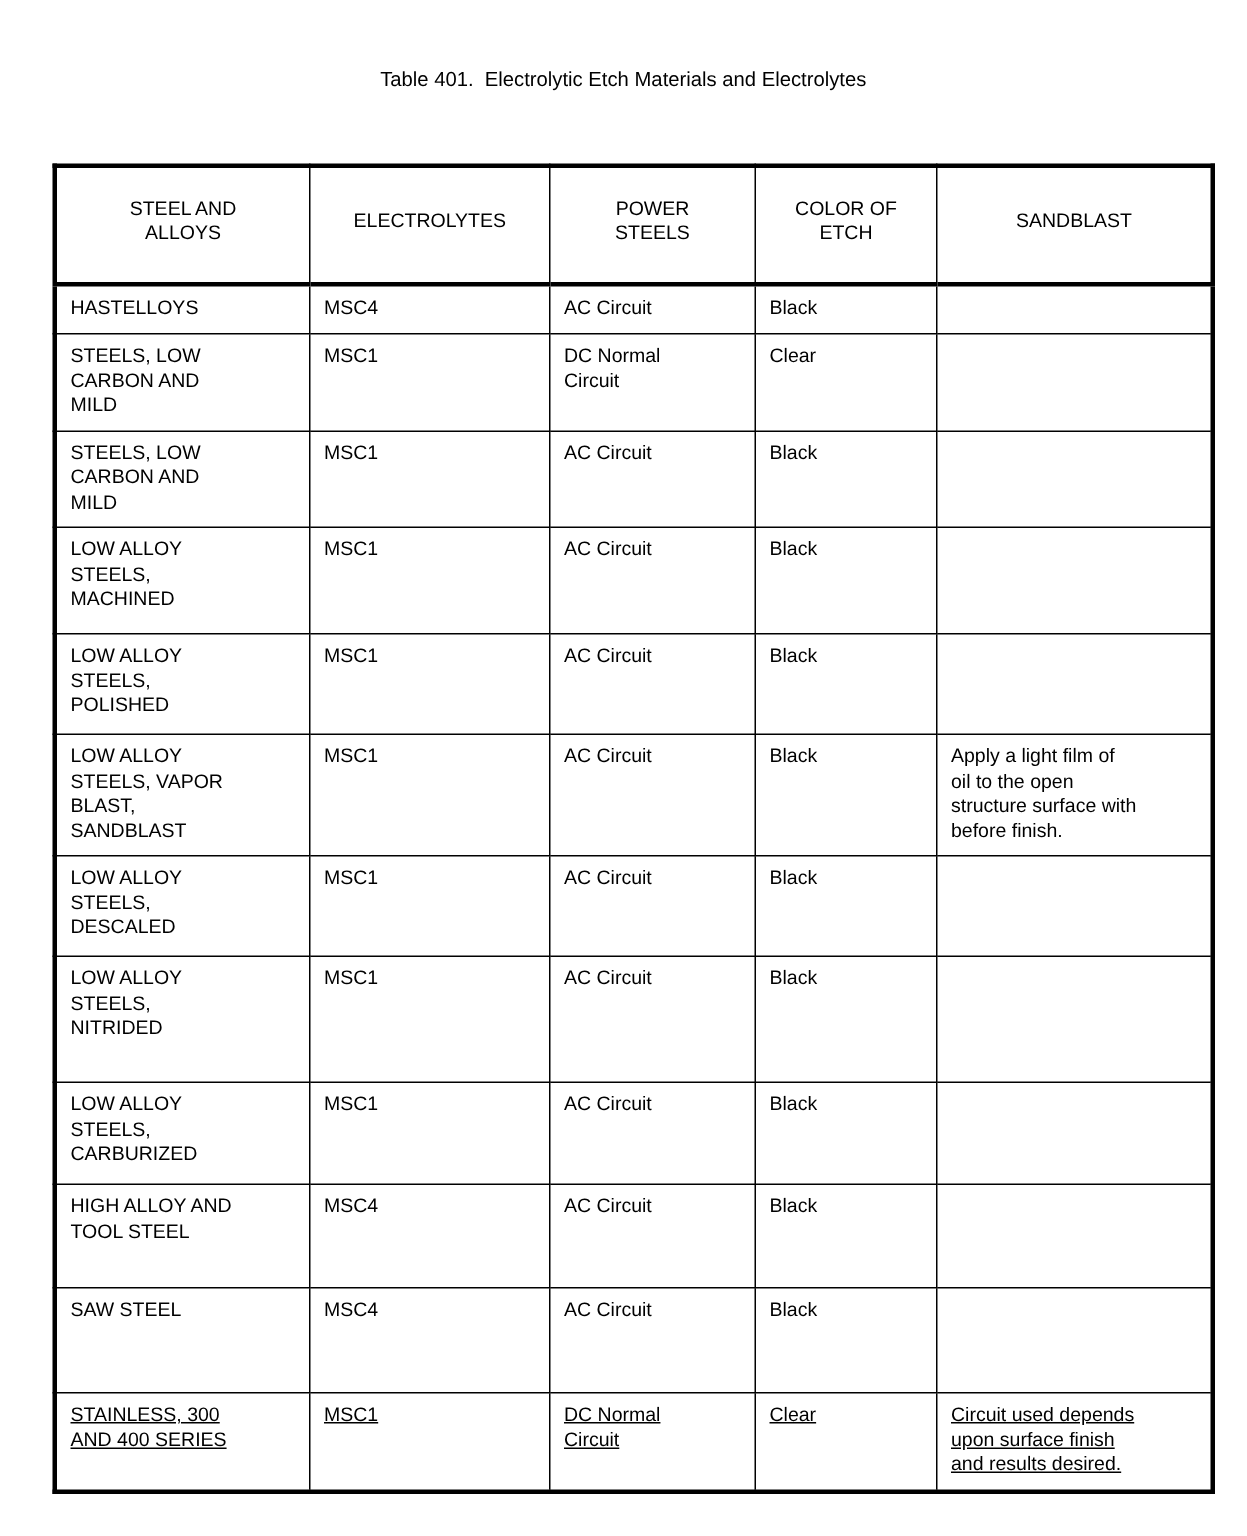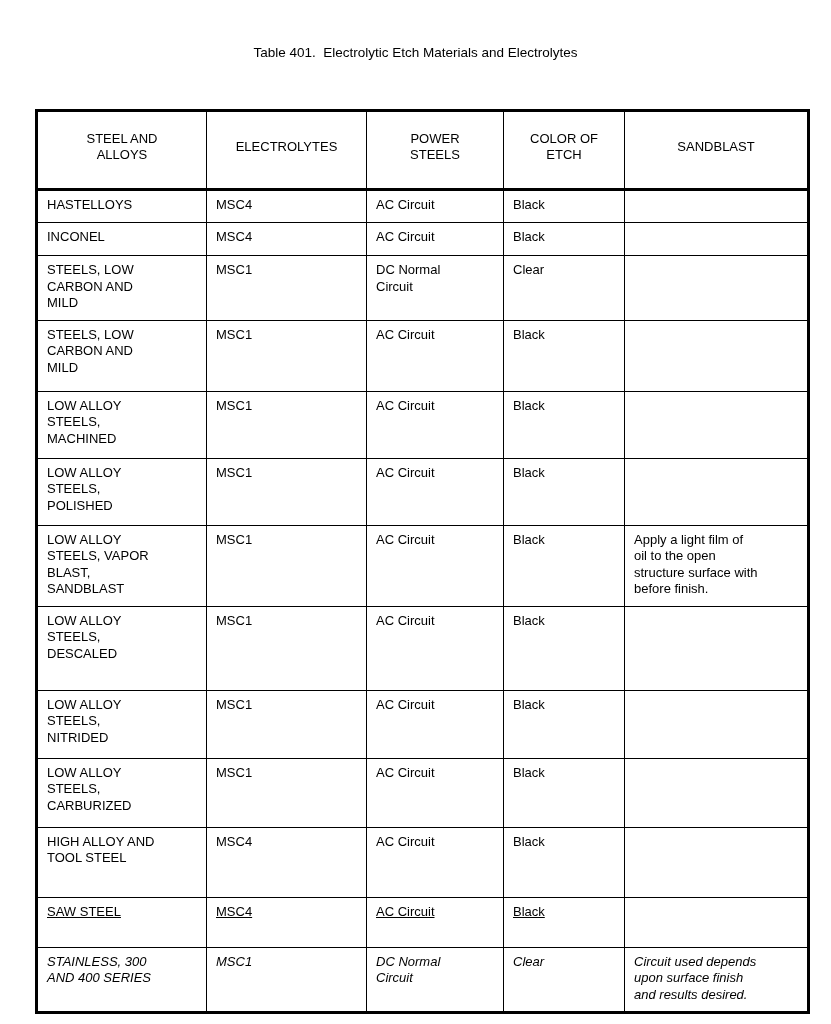--- a/index.html
+++ b/index.html
@@ -107,27 +107,20 @@
     </thead>
     <tbody>
   <tr>
     <td>HASTELLOYS</td>
     <td>MSC4</td>
     <td>AC Circuit</td>
     <td>Black</td>
     <td></td>
   </tr>
 
-  <tr>
-    <td>INCONEL</td>
-    <td>MSC4</td>
-    <td>AC Circuit</td>
-    <td>Black</td>
-    <td></td>
-  </tr>
 
 
   <tr>
     <td>STEELS, LOW
 CARBON AND
 MILD</td>
     <td>MSC1</td>
     <td>DC Normal
 Circuit</td>
     <td>Clear</td>

